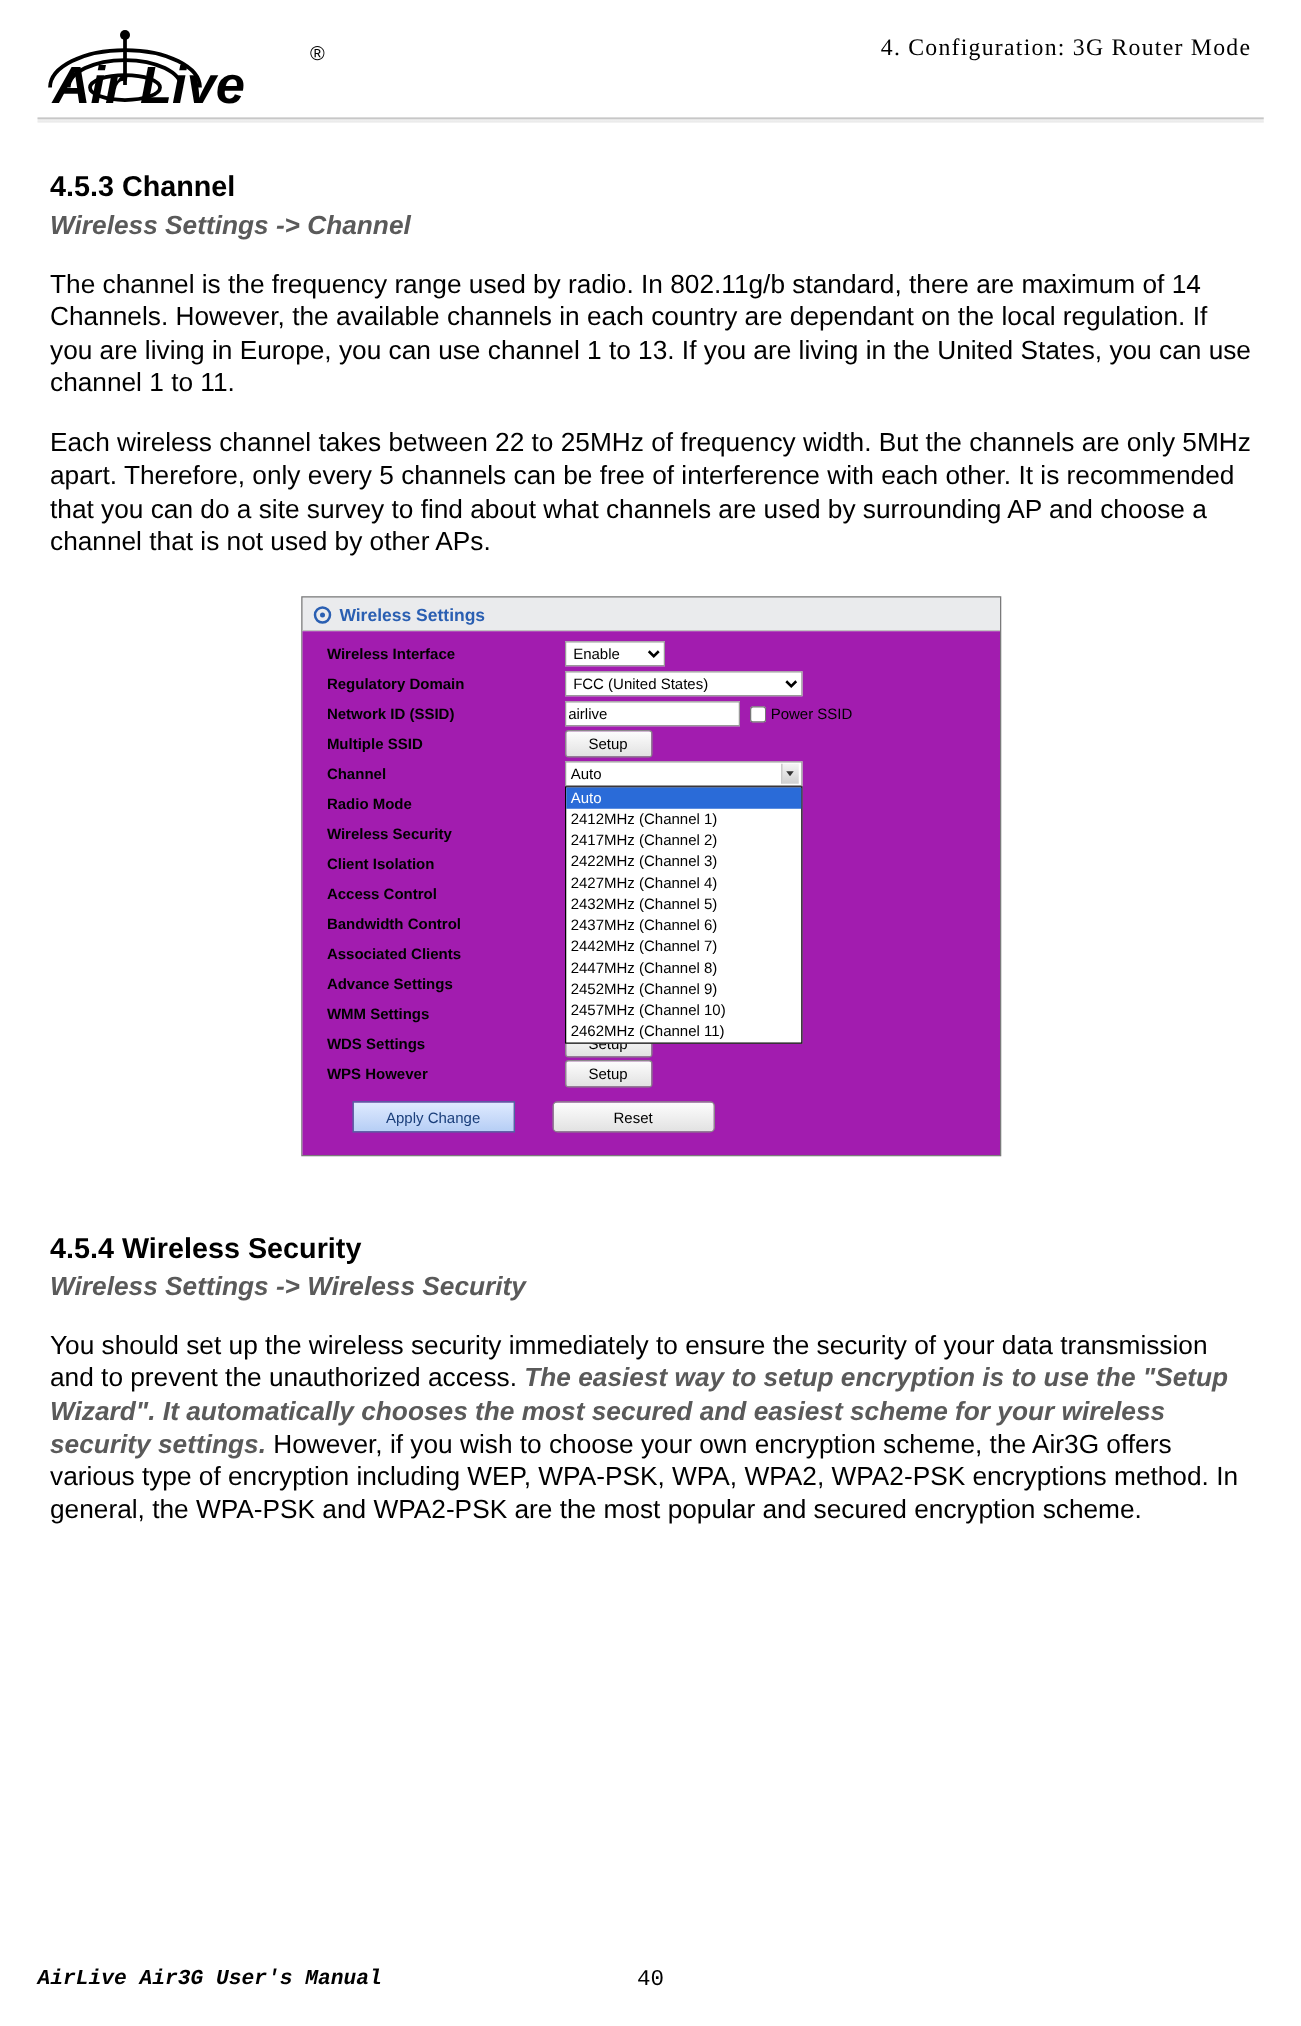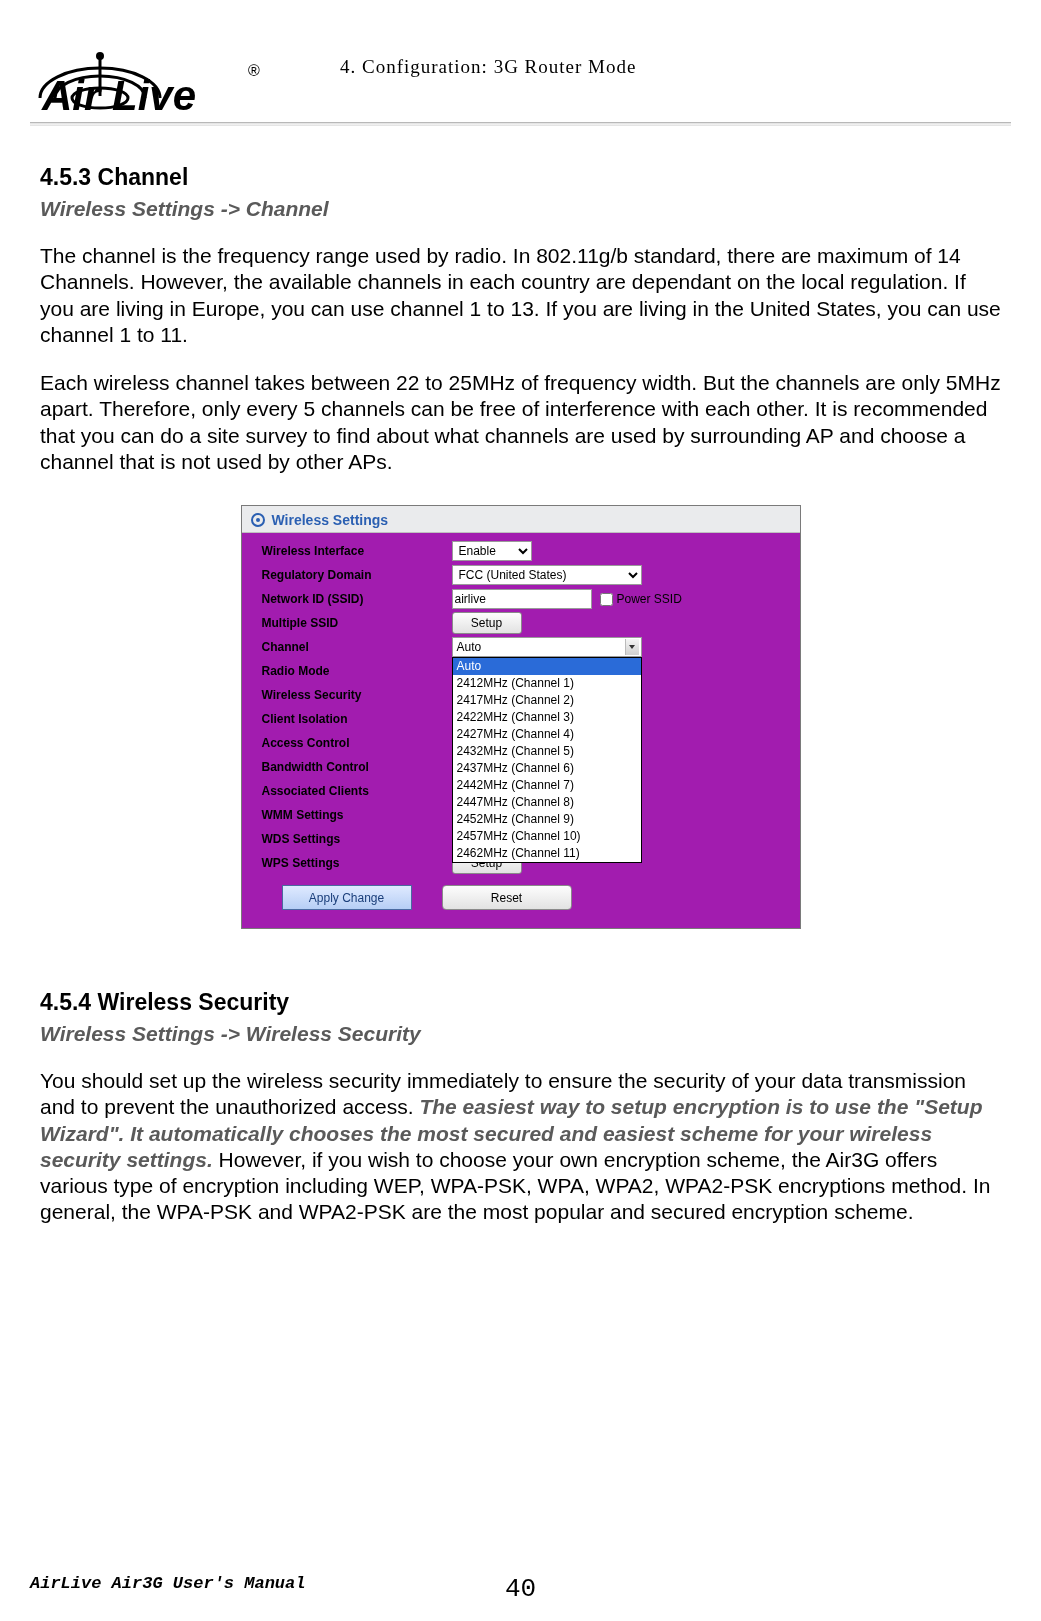--- a/index.html
+++ b/index.html
@@ -5,21 +5,21 @@
   * { box-sizing: border-box; margin: 0; padding: 0; }
   body {
     width: 1041px;
     height: 1621px;
     background: #fff;
     font-family: Arial, Helvetica, sans-serif;
     color: #000;
     position: relative;
   }
   .page { padding: 20px 30px 0 30px; }
-  .header-row { display: flex; align-items: flex-start; margin-top: 28px; }
+  .header-row { display: flex; justify-content: space-between; align-items: flex-start; }
   .chapter-label { font-family: Georgia, 'Times New Roman', serif; font-size: 19px; letter-spacing: 1px; padding-top: 8px; padding-right: 10px; }
   .logo-wrap { width: 310px; height: 70px; position: relative; }
   .logo-svg { width: 310px; height: 70px; }
   .hr-wrap { margin-top: 4px; border-top: 1px solid #b8b8b8; border-bottom: 1px solid #e5e5e5; height: 4px; background: linear-gradient(#e0e0e0,#f5f5f5); }
   .content { padding: 38px 10px 0 10px; }
   h2.section { font-size: 23px; font-weight: bold; margin-bottom: 6px; }
   .breadcrumb { font-size: 21px; font-style: italic; font-weight: bold; color: #5a5a5a; margin-bottom: 22px; }
   p.body { font-size: 21px; line-height: 1.25; margin-bottom: 22px; }
   .screenshot-outer { display:flex; justify-content:center; margin-top: 30px; margin-bottom: 60px;}
   .screenshot {
@@ -69,21 +69,21 @@
     width:130px;height:25px;border:1px solid #8a8a8a;border-radius:4px;
     background:linear-gradient(#fdfdfd,#e2e2e2); font-size:12px; cursor:pointer;
   }
   .emph { font-style: italic; font-weight: bold; color:#5a5a5a; }
   .footer {
     position:absolute; bottom:28px; left:30px; right:30px;
     display:flex; justify-content:space-between; align-items:baseline;
     font-family: Liberation Mono, monospace;
   }
   .footer-left { font-style:italic; font-weight:bold; font-size:17px;}
-  .footer-center { position:absolute; left:50%; transform:translateX(-50%); font-size:26px;}
+  .footer-center { position:absolute; left:50%; transform:translateX(-50%); font-size:18px;}
 </style>
 </head>
 <body>
 
 <div class="page">
   <div class="header-row">
     <div class="logo-wrap">
       <svg class="logo-svg" viewBox="0 0 310 70">
 
         <path d="M 10 50 A 60 30 0 0 1 130 50" stroke="#000" stroke-width="3" fill="none"></path>
@@ -177,29 +177,32 @@
           <div class="frow">
               <span class="lbl">Access Control</span>
             </div>
           <div class="frow">
               <span class="lbl">Bandwidth Control</span>
             </div>
           <div class="frow">
               <span class="lbl">Associated Clients</span>
             </div>
           <div class="frow">
+              <span class="lbl">Advance Settings</span>
+            </div>
+          <div class="frow">
             <span class="lbl">WMM Settings</span>
             <button class="setup">Setup</button>
           </div>
           <div class="frow">
             <span class="lbl">WDS Settings</span>
             <button class="setup">Setup</button>
           </div>
           <div class="frow">
-            <span class="lbl">WPS Settings</span>
+            <span class="lbl">WPS However</span>
             <button class="setup">Setup</button>
           </div>
           <div class="bottom-btns">
             <button class="apply">Apply Change</button>
             <button class="reset">Reset</button>
           </div>
         </div>
       </div>
     </div>
 

